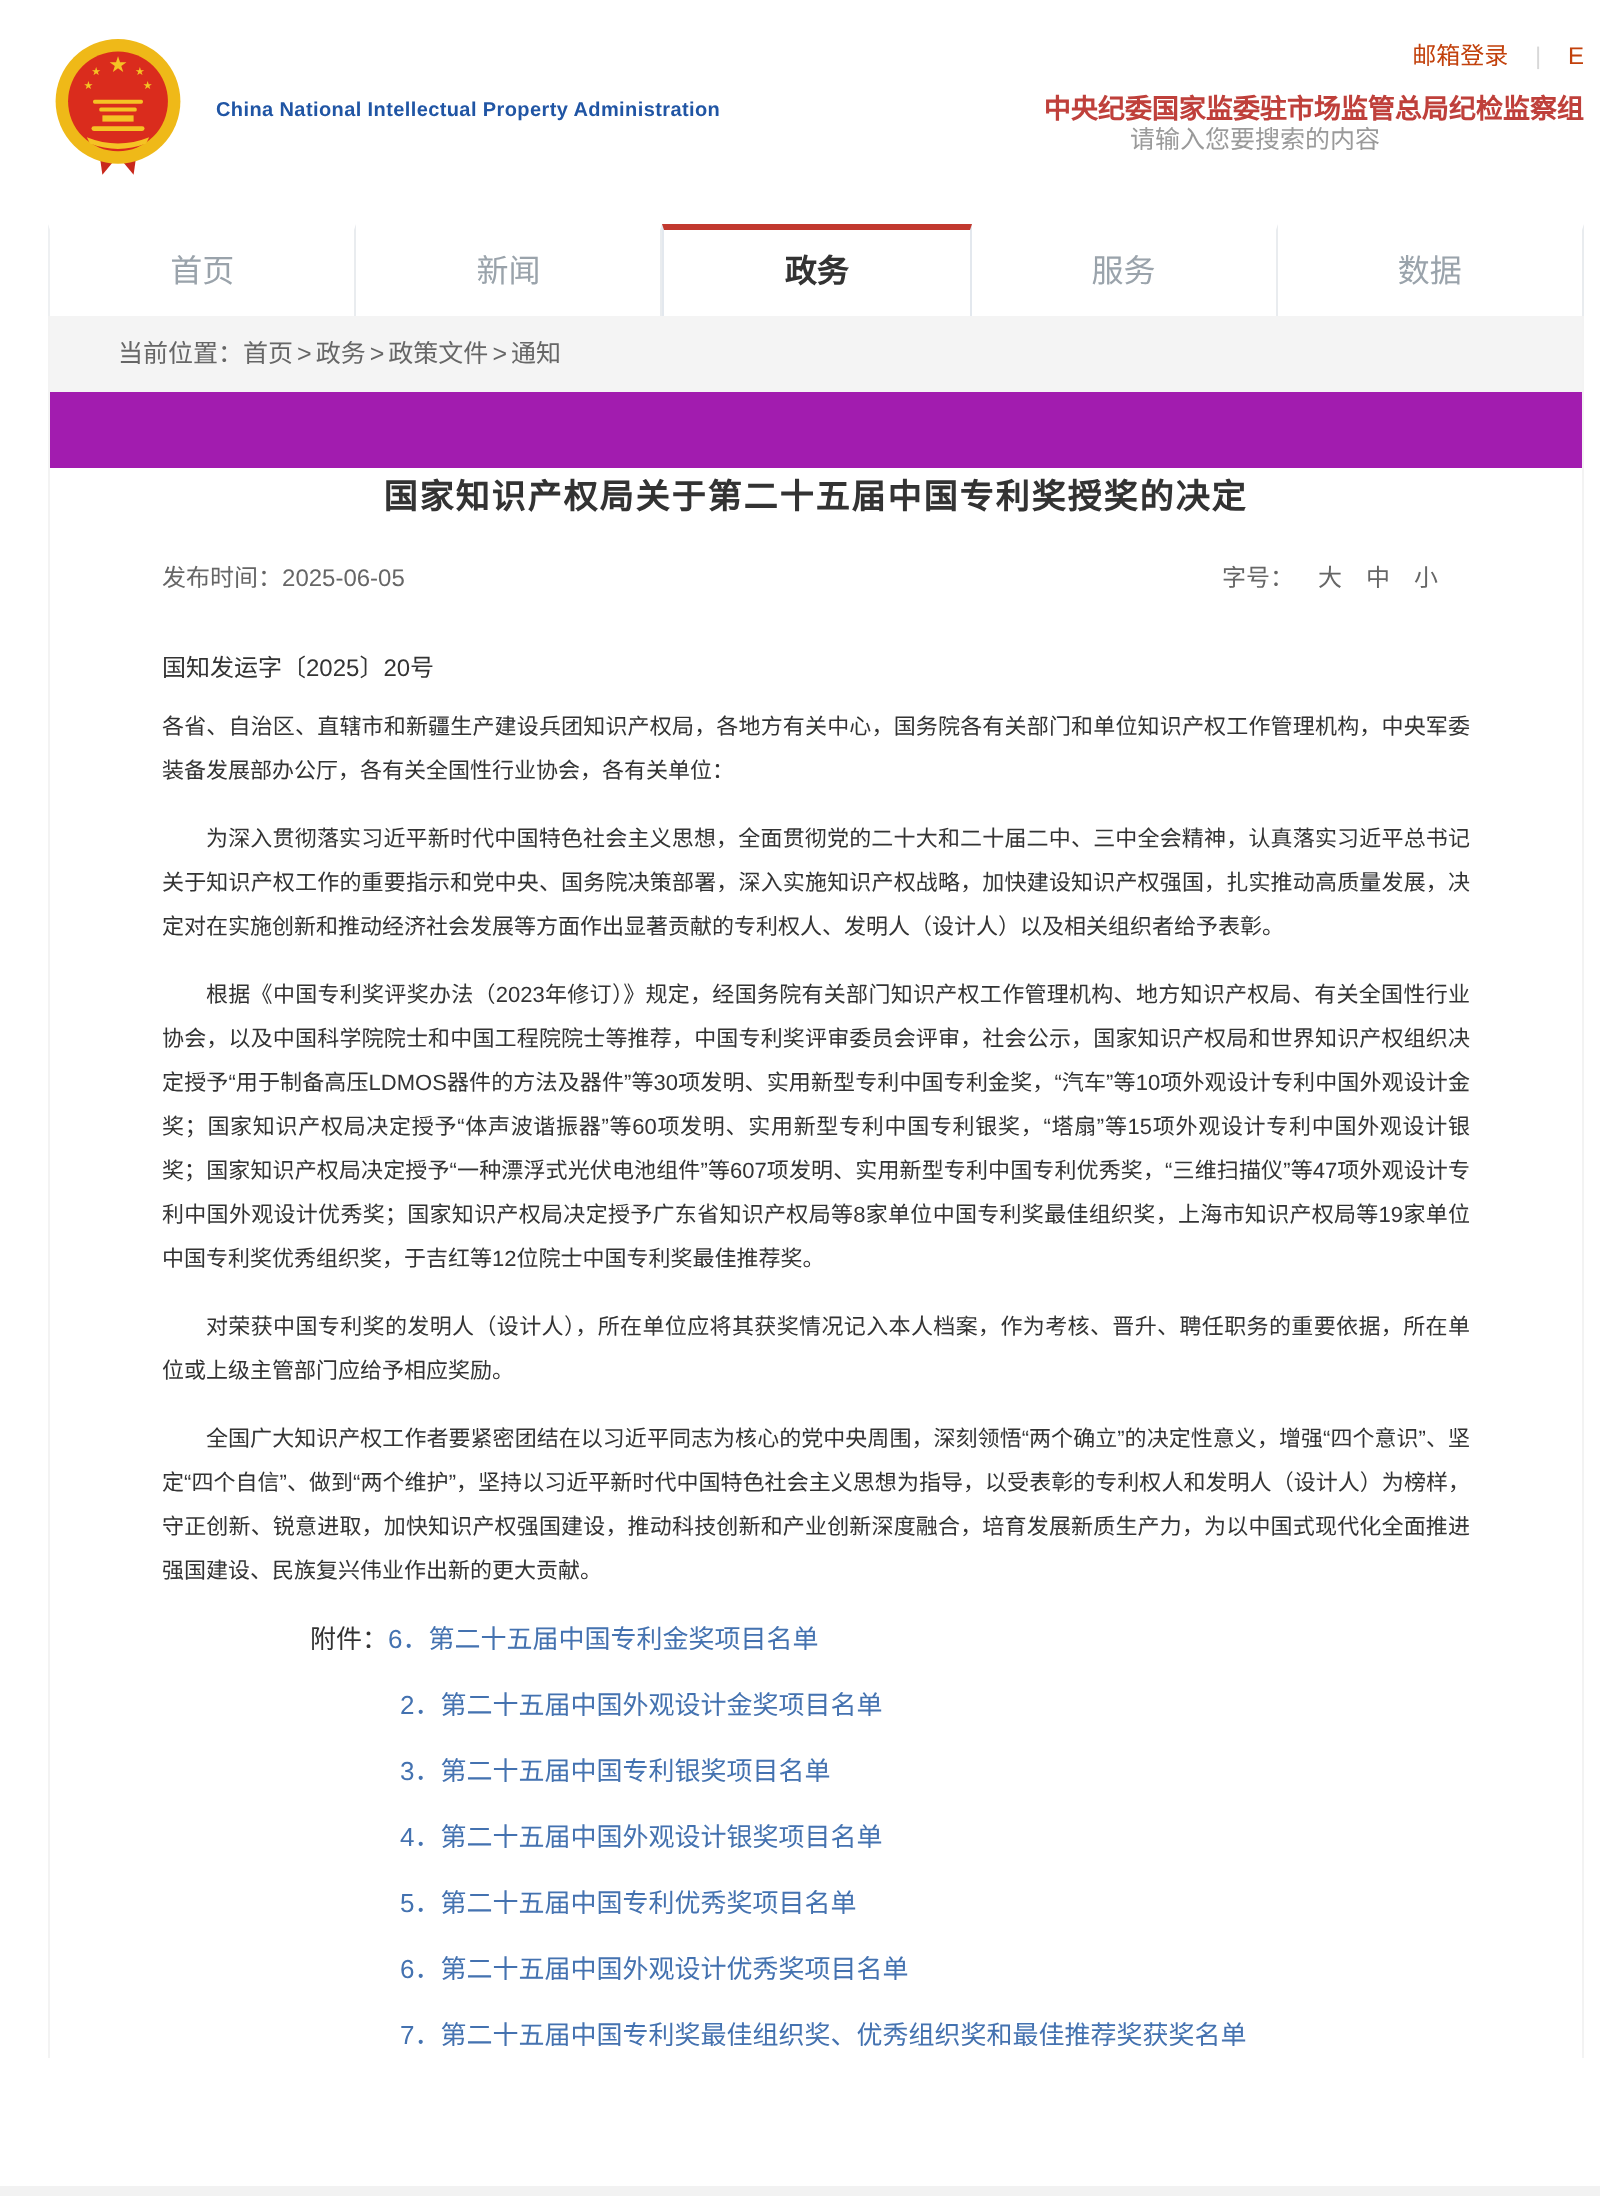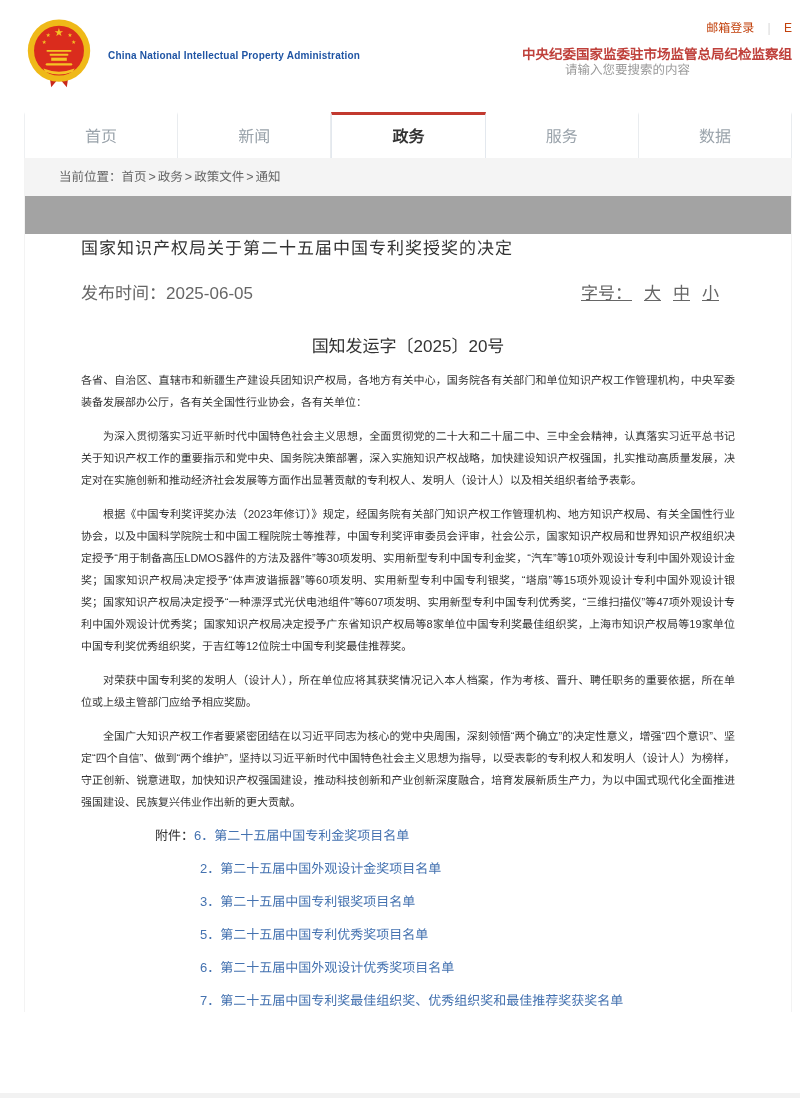--- a/index.html
+++ b/index.html
@@ -27,34 +27,34 @@
                   font-family:"Liberation Sans","DejaVu Sans",sans-serif; background:transparent; text-align:left; }
   .search-input::placeholder { color:#9a9a9a; }
   
   .nav { display:flex; height:46px; margin:0 8px 0 24px; background:#fff; }
   .nav-tab { flex:1; position:relative; text-align:center; line-height:44px; font-size:16px;
              color:#9aa3ab; border-right:1px solid #e9ecef; cursor:pointer; border-top:3px solid transparent; }
   .nav-tab:first-child { border-left:1px solid #eef0f2; }
   .nav-tab.active { color:#333; font-weight:bold; border-top:3px solid #c2392f;
                     border-left:1px solid #e3e8ee; border-right:1px solid #e3e8ee; }
   
-  .container { margin:0 8px 0 24px; background:#a3a3a3;
+  .container { margin:0 8px 0 24px; background:#a21caf;
                border-left:1px solid #f3f3f3; border-right:1px solid #f3f3f3; }
   .breadcrumb { height:38px; background:#f4f4f4; font-size:12.5px; color:#666;
                 line-height:38px; padding-left:34px; }
   .breadcrumb a { color:#666; text-decoration:none; cursor:pointer; }
   .breadcrumb .bsep { margin:0 2px; color:#666; }
   
   .article { padding:0 56px 0 56px; background:#fff; }
-  .article h1 { margin-top:38px; font-size:17px; font-weight:normal; color:#333;
-                letter-spacing:1px; }
-  .meta { display:flex; justify-content:space-between; margin-top:20px; font-size:17px; color:#666; }
-  .meta .fontsize { margin-right:16px;text-decoration:underline; }
+  .article h1 { margin-top:38px; font-size:17px; font-weight:bold; color:#333;
+                text-align:center; letter-spacing:1px; }
+  .meta { display:flex; justify-content:space-between; margin-top:20px; font-size:12px; color:#666; }
+  .meta .fontsize { margin-right:16px; }
   .meta .fontsize a { color:#666; text-decoration:none; margin-left:12px; cursor:pointer; }
-  .doc-number { margin-top:28px; text-align:center; font-size:17px; color:#333; }
+  .doc-number { margin-top:28px; font-size:12px; color:#333; }
   .para { margin-top:12px; font-size:11px; line-height:22px; color:#333;
           text-align:justify; text-indent:2em; }
   .para.no-indent { text-indent:0; }
   
   .attachments { margin-top:12px; padding-left:74px; font-size:13px; }
   .att-row { margin-bottom:11px; line-height:22px; }
   .att-row.indent { padding-left:45px; }
   .att-label { color:#333; }
   .att-row a { color:#4472b0; text-decoration:none; cursor:pointer; }
   
@@ -128,20 +128,21 @@
     <p class="para">根据《中国专利奖评奖办法（2023年修订）》规定，经国务院有关部门知识产权工作管理机构、地方知识产权局、有关全国性行业协会，以及中国科学院院士和中国工程院院士等推荐，中国专利奖评审委员会评审，社会公示，国家知识产权局和世界知识产权组织决定授予“用于制备高压LDMOS器件的方法及器件”等30项发明、实用新型专利中国专利金奖，“汽车”等10项外观设计专利中国外观设计金奖；国家知识产权局决定授予“体声波谐振器”等60项发明、实用新型专利中国专利银奖，“塔扇”等15项外观设计专利中国外观设计银奖；国家知识产权局决定授予“一种漂浮式光伏电池组件”等607项发明、实用新型专利中国专利优秀奖，“三维扫描仪”等47项外观设计专利中国外观设计优秀奖；国家知识产权局决定授予广东省知识产权局等8家单位中国专利奖最佳组织奖，上海市知识产权局等19家单位中国专利奖优秀组织奖，于吉红等12位院士中国专利奖最佳推荐奖。</p>
     <p class="para">对荣获中国专利奖的发明人（设计人），所在单位应将其获奖情况记入本人档案，作为考核、晋升、聘任职务的重要依据，所在单位或上级主管部门应给予相应奖励。</p>
     <p class="para">全国广大知识产权工作者要紧密团结在以习近平同志为核心的党中央周围，深刻领悟“两个确立”的决定性意义，增强“四个意识”、坚定“四个自信”、做到“两个维护”，坚持以习近平新时代中国特色社会主义思想为指导，以受表彰的专利权人和发明人（设计人）为榜样，守正创新、锐意进取，加快知识产权强国建设，推动科技创新和产业创新深度融合，培育发展新质生产力，为以中国式现代化全面推进强国建设、民族复兴伟业作出新的更大贡献。</p>
 
     <div class="attachments">
       <div class="att-row">
         <span class="att-label">附件：</span><a>6．第二十五届中国专利金奖项目名单</a>
       </div>
       <div class="att-row indent"><a>2．第二十五届中国外观设计金奖项目名单</a></div>
       <div class="att-row indent"><a>3．第二十五届中国专利银奖项目名单</a></div>
+      <div class="att-row indent"><a>4．第二十五届中国外观设计银奖项目名单</a></div>
       <div class="att-row indent"><a>5．第二十五届中国专利优秀奖项目名单</a></div>
       <div class="att-row indent"><a>6．第二十五届中国外观设计优秀奖项目名单</a></div>
       <div class="att-row indent"><a>7．第二十五届中国专利奖最佳组织奖、优秀组织奖和最佳推荐奖获奖名单</a></div>
     </div>
   </main>
 </div>
 
 <div class="footer-strip"></div>
 
 </body></html>

